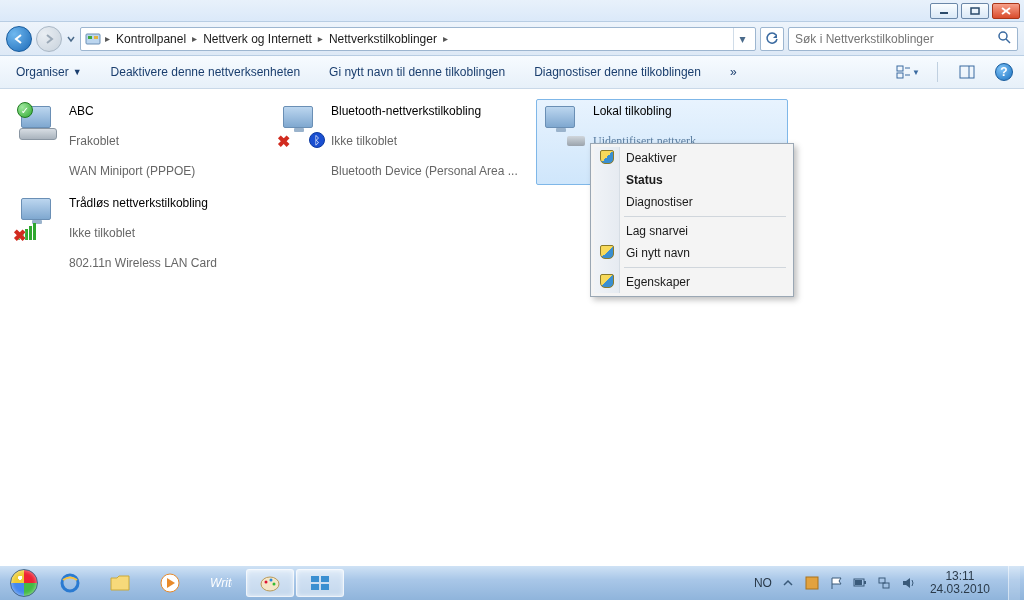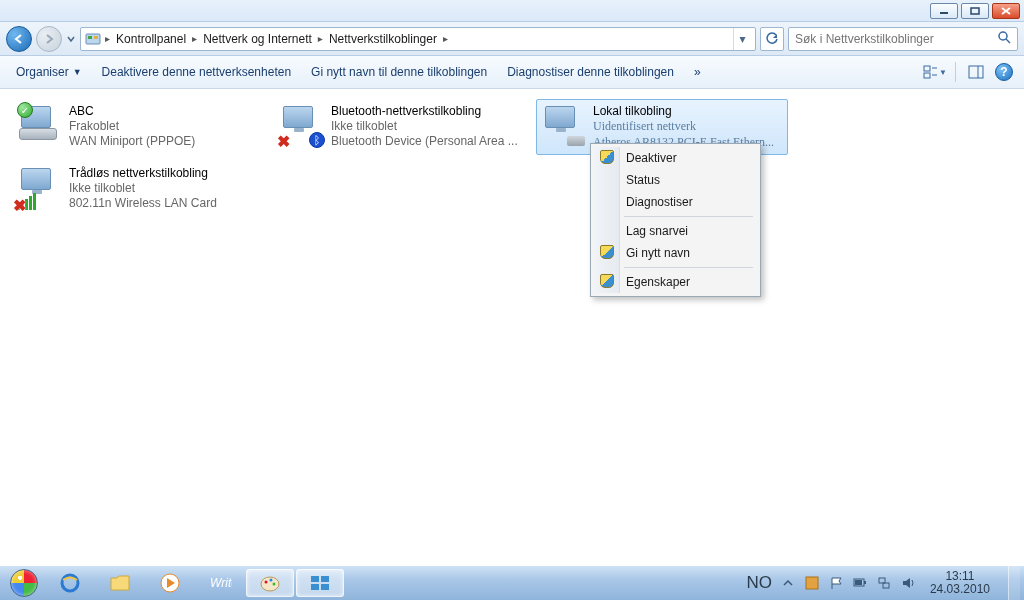--- a/index.html
+++ b/index.html
@@ -20,72 +20,72 @@
 .addr .crumb { display:flex; align-items:flex-start; gap:3px; color:#1a1a1a; padding:0 2px;}
 .addr .chev { color:#555; font-size:10px; padding:0 2px;}
 .addr-drop { width:18px; height:22px; display:flex; align-items:center; justify-content:center; color:#4a6a8a; border-left:1px solid #d0dce8; margin-left:auto;}
 .refresh { width:24px; height:24px; border:1px solid #9db6d0; background:#fff; border-radius:2px; display:flex; align-items:center; justify-content:center; color:#3a6aa0;}
 .search { width:230px; height:24px; background:#fff; border:1px solid #9db6d0; border-radius:2px; display:flex; align-items:center; padding:0 6px;}
 .search input { border:none; outline:none; flex:1; color:#888; background:transparent;}
 .search .mag { color:#3a6aa0;}
 .cp-ico { width:16px; height:16px; }
 
 
-.cmdbar { height:30px; background:linear-gradient(#f7fbff,#e7f0f9); border-bottom:1px solid #c9d8e8; display:flex; align-items:center; padding:16px 8px; gap:4px;}
+.cmdbar { height:30px; background:linear-gradient(#f7fbff,#e7f0f9); border-bottom:1px solid #c9d8e8; display:flex; align-items:center; padding:16px 8px; gap:13px;}
 .cmd { padding:4px 8px; color:#1a3e6e; display:flex; align-items:center; gap:4px; border-radius:2px;}
 .cmd .drop { font-size:9px; color:#1a3e6e;}
 .cmd-spacer { flex:1; }
 .cmd-icon { width:24px; height:24px; display:flex; align-items:center; justify-content:center; color:#3a6aa0; border-radius:2px;}
 .cmd-sep { width:1px; height:20px; background:#c0d0e0; margin:0 4px;}
 .help { background:radial-gradient(circle at 35% 30%, #7fc3f7, #1b72c1); width:18px; height:18px; border-radius:50%; color:#fff; font-weight:bold; display:flex; align-items:center; justify-content:center; border:1px solid #155a9c;}
 
 
 .content { position:relative; height:calc(600px - 22px - 34px - 30px - 34px); background:#fff; padding:10px 12px;}
 .conn-row { display:flex; gap:10px; }
 .conn { width:252px; display:flex; align-items:flex-start; gap:8px; padding:4px 6px; border:1px solid transparent; border-radius:2px;}
 .conn.selected { background:linear-gradient(#e8f3fe,#cfe6fb); border-color:#7fb7e8;}
 .conn .ico { width:42px; height:42px; position:relative; flex-shrink:0;}
-.conn .txt { display:flex; flex-direction:column; gap:1px; min-width:0;}
+.conn .txt { display:flex; flex-direction:column; gap:16px; min-width:0;}
 .conn .name { color:#000;}
 .conn .line2 { color:#666;}
 .conn .line3 { color:#666; white-space:nowrap; overflow:hidden; text-overflow:ellipsis;}
 .conn.selected .line2, .conn.selected .line3 { color:#5a7da0;font-family:Liberation Serif, serif;}
 
 
 .mon { width:30px; height:22px; background:linear-gradient(#bcd6ef,#7fa8d0); border:1px solid #6a8fb5; border-radius:2px; position:absolute; left:2px; top:2px;}
 .mon::after{content:""; position:absolute; left:10px; bottom:-5px; width:10px; height:4px; background:#9ab3cc; border-radius:1px;}
 .plug { position:absolute; right:0; bottom:0; width:18px; height:10px; background:linear-gradient(#d0d6dc,#9aa3ac); border-radius:2px;}
 .red-x { position:absolute; left:-4px; bottom:-4px; width:16px; height:16px; color:#d12b1f; font-weight:bold; font-size:16px; line-height:16px; text-shadow:0 0 2px #fff;}
 .green-ok { position:absolute; left:-2px; top:-2px; width:16px; height:16px; border-radius:50%; background:radial-gradient(circle at 30% 30%,#9fe89f,#2fa82f); border:1px solid #1f7a1f; color:#fff; font-size:10px; display:flex; align-items:center; justify-content:center;}
 .bt { position:absolute; right:-2px; bottom:-2px; width:16px; height:16px; border-radius:50%; background:#1a4fd1; color:#fff; font-size:11px; display:flex; align-items:center; justify-content:center; border:1px solid #0d3aa0;}
 .bars { position:absolute; left:-2px; bottom:-2px; display:flex; align-items:flex-end; gap:1px;}
 .bars span{ width:3px; background:#2fa82f; display:block;}
 .modem { position:absolute; left:0; bottom:6px; width:38px; height:12px; background:linear-gradient(#d7dde3,#a9b3bd); border-radius:3px; border:1px solid #8a96a2;}
 
 
-.ctx { position:absolute; left:590px; top:54px; width:171px; background:#f4f4f4; border:1px solid #9aa7b4; box-shadow:3px 3px 6px rgba(0,0,0,.25); padding:3px;}
+.ctx { position:absolute; left:590px; top:54px; width:204px; background:#f4f4f4; border:1px solid #9aa7b4; box-shadow:3px 3px 6px rgba(0,0,0,.25); padding:3px;}
 .ctx-iconcol { position:absolute; left:3px; top:3px; bottom:3px; width:26px; background:linear-gradient(90deg,#f0f3f7,#e6ebf1); border-right:1px solid #d6dde4;}
 .ctx-item { position:relative; height:22px; display:flex; align-items:center; padding-left:32px; color:#1a1a1a;}
-.ctx-item.bold { font-weight:normal;}
+.ctx-item.bold { font-weight:bold;}
 .ctx-item.disabled { color:#9a9a9a;}
 .ctx-sep { height:1px; margin:3px 4px 3px 30px; background:#d0d6dc;}
 .ctx-ico { position:absolute; left:6px; top:3px; width:16px; height:16px;}
 .shield { width:14px; height:14px; background:linear-gradient(135deg,#f7d95a 50%,#3a8fd1 50%); border-radius:2px 2px 5px 5px; border:1px solid #8a7a2a;}
 
 
 .taskbar { position:absolute; left:0; right:0; bottom:0; height:34px; background:linear-gradient(#cfe2f5, #a9c7e8 40%, #8fb4db); display:flex; align-items:center; padding:0 4px; gap:2px;}
 .start { width:40px; height:30px; display:flex; align-items:center; justify-content:center;}
 .orb { width:28px; height:28px; border-radius:50%; background:radial-gradient(circle at 35% 30%, #fff 0 8%, transparent 9%), conic-gradient(#e23 0 25%, #4b4 0 50%, #48e 0 75%, #ec3 0 100%); border:1px solid #4a6a8a; box-shadow:inset 0 0 4px rgba(255,255,255,.6);}
 .task { width:48px; height:28px; border-radius:3px; display:flex; align-items:center; justify-content:center; border:1px solid transparent;}
 .task.active { background:rgba(255,255,255,.45); border-color:rgba(255,255,255,.7); box-shadow:inset 0 0 4px rgba(255,255,255,.7);}
 .tray { margin-left:auto; display:flex; align-items:center; gap:8px; padding-right:0;}
 .tray-ico { width:16px; height:16px; color:#3a5a7a; display:flex; align-items:center; justify-content:center;}
 .clock { text-align:center; color:#2a3a4a; line-height:13px; font-size:11px; padding:0 6px;}
 .showdesk { width:12px; height:34px; border-left:1px solid rgba(255,255,255,.5); background:rgba(255,255,255,.15); margin-left:4px;}
-.lang { color:#2a3a4a; font-size:17px;}
+.lang { color:#2a3a4a; font-size:12px;}
 </style>
 </head>
 <body>
 
 <div class="titlebar">
   <div class="tb-btn">
       <svg width="10" height="8">
         <line x1="1" y1="6" x2="9" y2="6" stroke="#2a4a6a" stroke-width="2"></line>
       </svg>
     </div>

